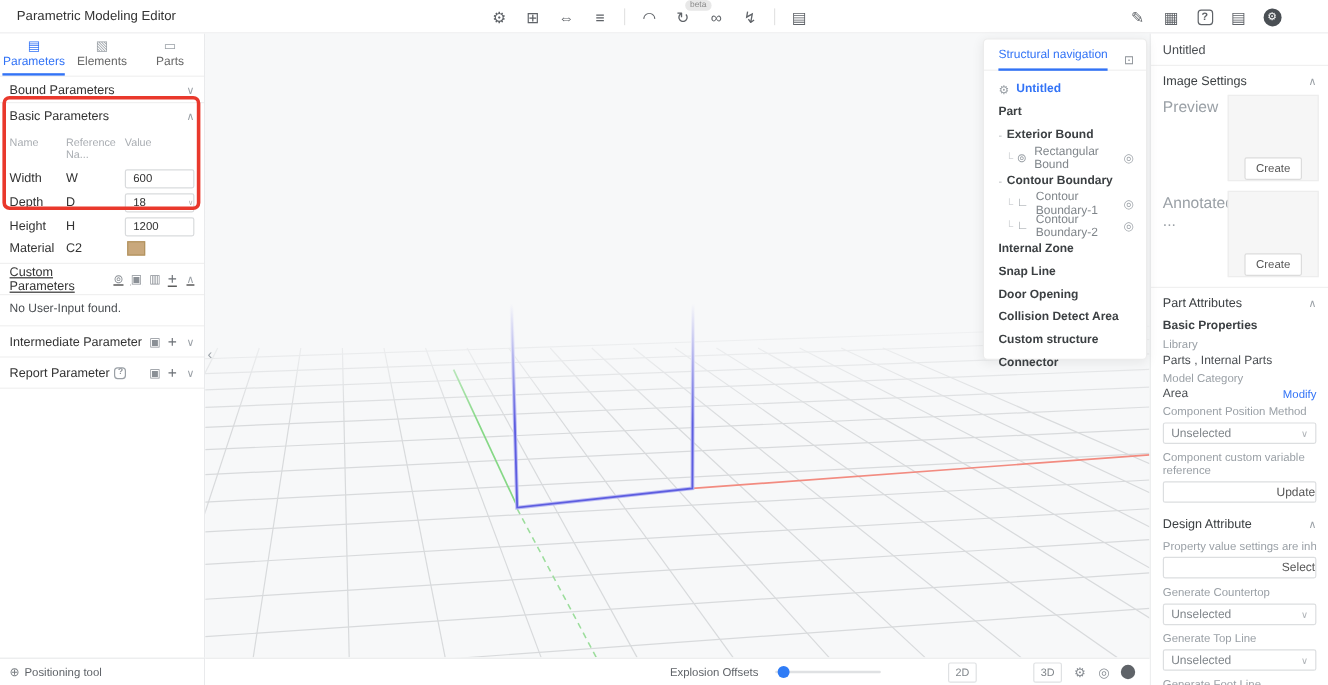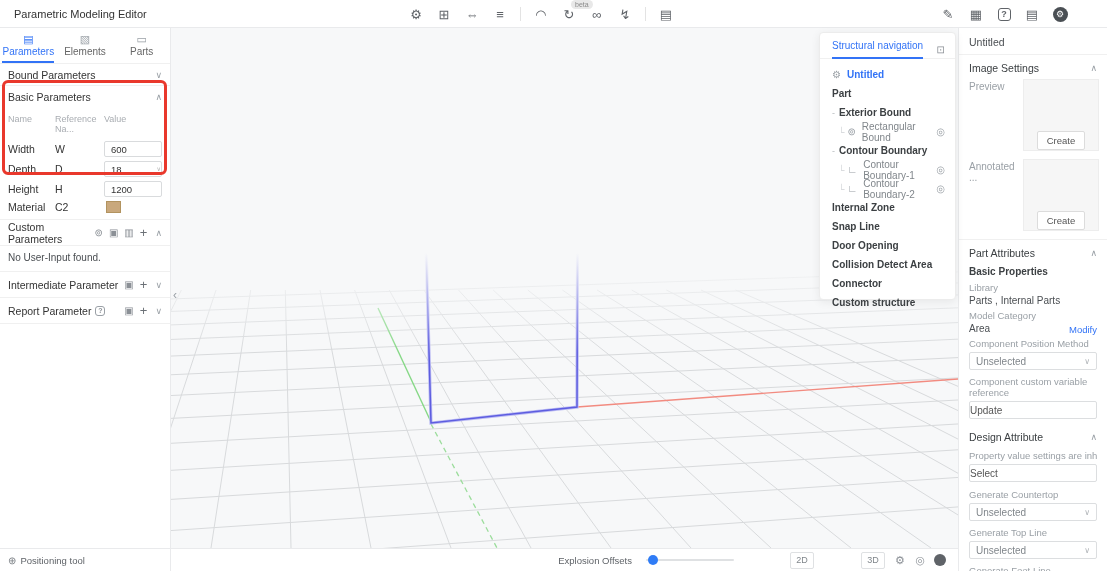--- a/index.html
+++ b/index.html
@@ -76,37 +76,37 @@
   .tree-l { color:#d0d3d6; margin-right:3px; font-size:9px; }
   .eye { color:#9aa0a6; font-size:10px; cursor:pointer; }
 
   
   #right-panel { position:absolute; left:958px; top:28px; width:149px; height:543px;
     background:#fff; border-left:1px solid #e9eaec; font-size:10px; overflow:hidden; }
   .rp-title { padding:8px 10px 6px; color:#4a4e52; border-bottom:1px solid #f0f0f0; font-size:10.5px; }
   .rp-sec { display:flex; align-items:center; padding:7px 10px 5px; color:#3c4043; font-size:10.5px; }
   .rp-sec .grow { flex:1; }
   .img-row { display:flex; padding:0 8px 8px 10px; }
-  .img-label { width:42px; color:#9aa0a6; font-size:10px; padding-top:2px; }
+  .img-label { width:42px; color:#9aa0a6; font-size:13px; padding-top:2px; }
   .img-box { width:76px; height:72px; background:#f6f6f6; border:1px solid #ededed; margin-left:auto;
     display:flex; align-items:flex-end; justify-content:center; }
   .create-btn { background:#fff; border:1px solid #dcdcdc; border-radius:2px; font-size:9.5px;
     color:#555; padding:3px 9px; cursor:pointer; }
   .rp-body { padding:0 10px; }
   .rp-bold { font-weight:bold; color:#3c4043; padding:2px 0 3px; }
   .rp-gray { color:#9aa0a6; padding:2px 0 1px; font-size:9.5px; }
   .rp-val { color:#4a4e52; padding:1px 0 2px; }
   .rp-valrow { display:flex; align-items:center; }
   .rp-valrow .grow { flex:1; }
   .link-blue { color:#3273f6; cursor:pointer; font-size:9.5px; }
   .dd { display:flex; align-items:center; border:1px solid #dcdee0; border-radius:2px;
     height:18px; padding:0 6px; color:#80868b; margin:2px 0 4px; cursor:pointer; background:#fff; }
   .dd .grow { flex:1; }
   .dd-chev { color:#b0b4b8; font-size:8px; }
-  .wide-btn { border:1px solid #dcdee0; border-radius:2px; height:18px; text-align:left;
+  .wide-btn { border:1px solid #dcdee0; border-radius:2px; height:18px; text-align:right;
     line-height:17px; color:#555; margin:2px 0 5px; cursor:pointer; background:#fff; }
 
   
   #bbar-left { position:absolute; left:0; top:548px; width:171px; height:23px; background:#fff;
     border-top:1px solid #e9eaec; border-right:1px solid #e9eaec; display:flex; align-items:center;
     padding-left:8px; font-size:9.5px; color:#5f6368; }
   #bbar-left .p-ico { font-size:10px; margin-right:4px; color:#7a7f84; }
   #bbar-main { position:absolute; left:171px; top:548px; width:787px; height:23px; background:#fff;
     border-top:1px solid #e9eaec; display:flex; align-items:center; justify-content:flex-end;
     padding-right:8px; font-size:9.5px; color:#5f6368; }
@@ -232,21 +232,21 @@
       <span class="in-wrap"><input value="1200" style=""></span>
     </div>
     <div class="pt-row">
       <span>Material</span>
       <span>C2</span>
       <span class="swatch"></span>
     </div>
   </div>
   <div style="border-bottom:1px solid #f0f0f0;"></div>
 
-  <div class="sec-row" style="height:26px;">
+  <div class="sec-row" style="height:26px;text-decoration:underline;">
     <span>Custom Parameters</span>
     <span class="grow"></span>
     <span class="mini-ico">⊚</span>
     <span class="mini-ico">▣</span>
     <span class="mini-ico">▥</span>
     <span class="mini-ico plus">+</span>
     <span class="chev">∧</span>
   </div>
   <div class="empty-note">No User-Input found.</div>
 
@@ -367,24 +367,24 @@
     <div class="nav-row">
         <span class="nav-bold">Snap Line</span>
       </div>
     <div class="nav-row">
         <span class="nav-bold">Door Opening</span>
       </div>
     <div class="nav-row">
         <span class="nav-bold">Collision Detect Area</span>
       </div>
     <div class="nav-row">
+        <span class="nav-bold">Custom structure</span>
+      </div>
+    <div class="nav-row">
         <span class="nav-bold">Connector</span>
-      </div>
-    <div class="nav-row">
-        <span class="nav-bold">Custom structure</span>
       </div>
   </div>
 </div>
 
 <div id="right-panel">
   <div class="rp-title">Untitled</div>
 
   <div class="rp-sec">
     <span>Image Settings</span>
     <span class="grow"></span>

